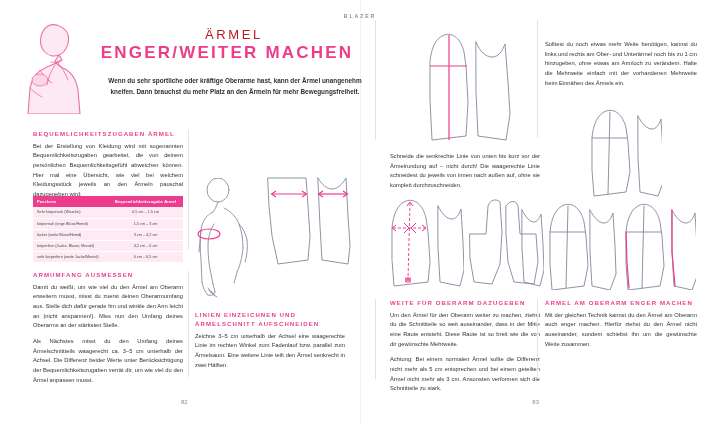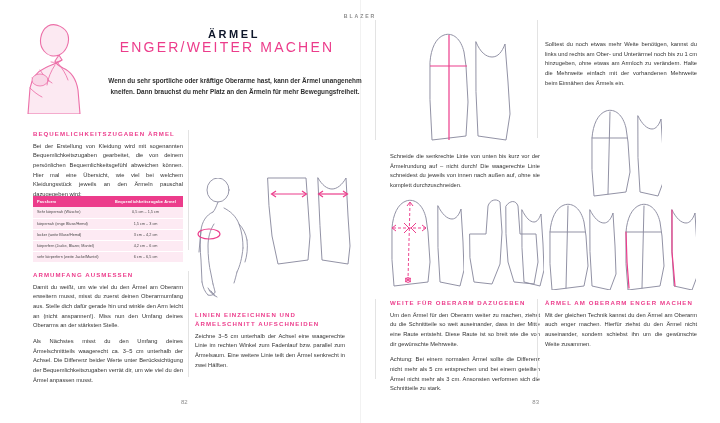--- a/index.html
+++ b/index.html
@@ -13,25 +13,25 @@
 
   
   .running-header{
     position:absolute;top:13px;left:0;width:720px;text-align:center;
     font-size:5.2px;letter-spacing:1.9px;color:#8d8d8d;font-weight:700;
   }
 
   
   .title-wrap{position:absolute;left:104px;top:28px;width:260px;text-align:center;}
   .title-l1{
-    font-size:11px;letter-spacing:2.6px;font-weight:700;
-    color:#0f172a;line-height:1.12;
+    font-size:13px;letter-spacing:2.6px;font-weight:400;
+    color:#b91c1c;line-height:1.12;
   }
   .title-l2{
-    font-size:14px;letter-spacing:2.2px;font-weight:400;
+    font-size:17px;letter-spacing:2.2px;font-weight:700;
     color:#ec3c8b;line-height:1.12;white-space:nowrap;margin-left:-14px;
   }
   .intro{
     position:absolute;left:106px;top:75px;width:258px;text-align:center;
     font-size:6.4px;line-height:1.72;font-weight:700;color:#2f2f2f;
   }
 
   
   .torso{position:absolute;left:18px;top:18px;width:86px;height:96px;}
 

